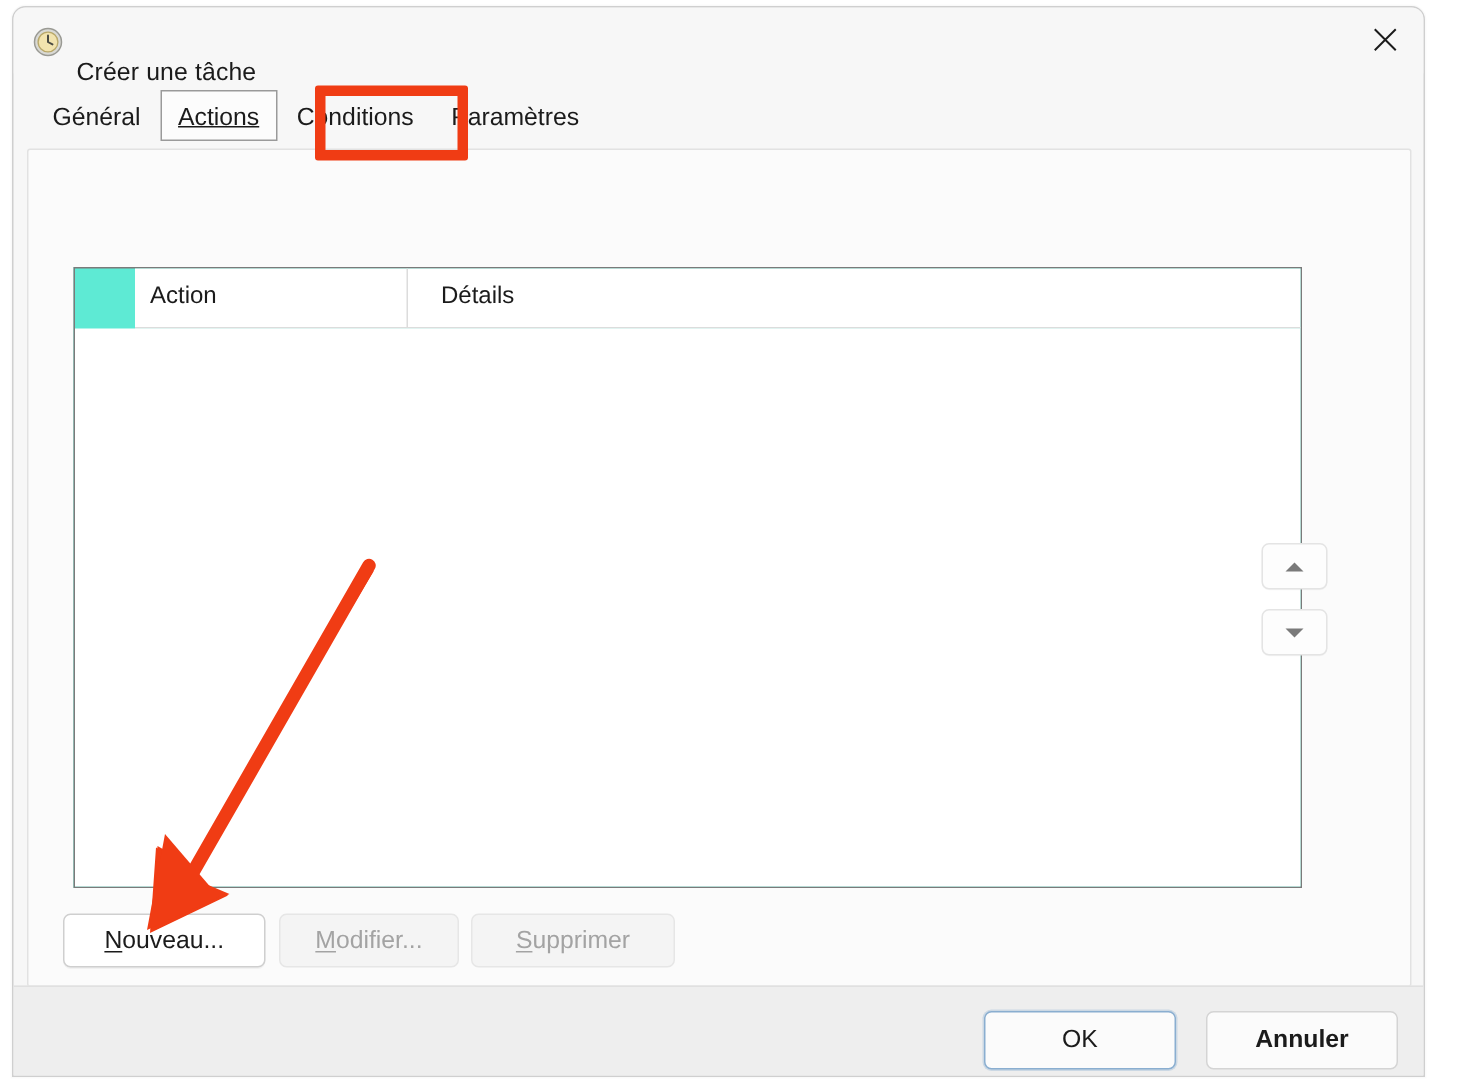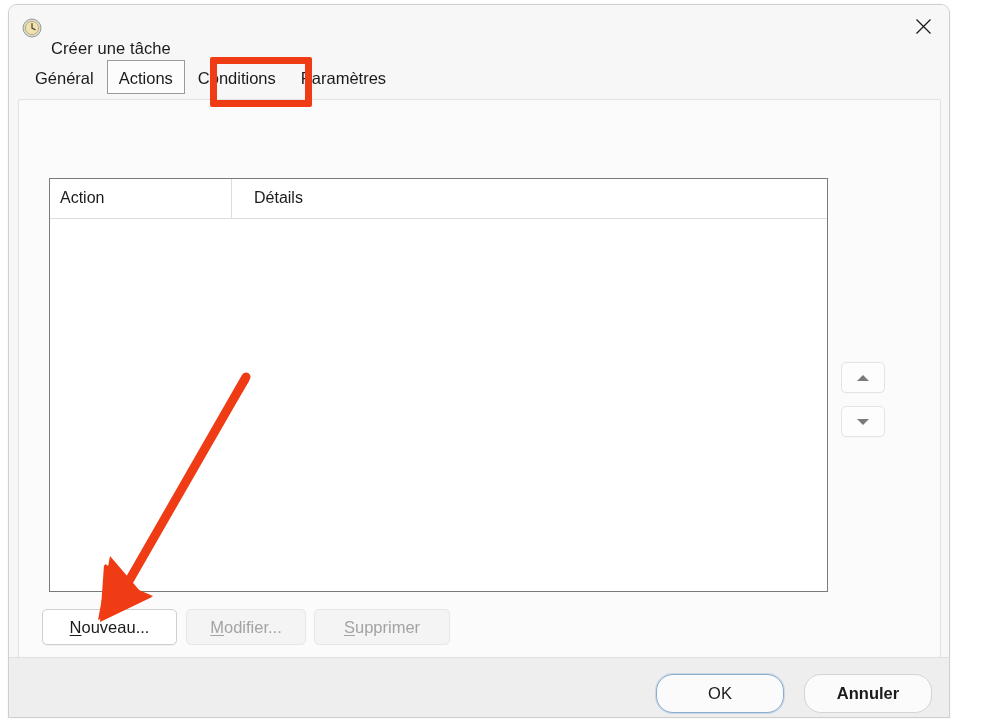--- a/index.html
+++ b/index.html
@@ -90,20 +90,21 @@
     white-space: nowrap;
     line-height: 22px;
     cursor: default;
     border: 1px solid transparent;
     background: transparent;
     margin-right: 1px;
   }
   .tab.selected {
     border: 1px solid #9a9a9a;
     background: #fcfcfc;
+    text-decoration: underline;
   }
 
   
   .panel {
     position: absolute;
     left: 9px;
     top: 94px;
     width: 921px;
     height: 557px;
     background: #fbfbfb;
@@ -121,20 +122,21 @@
 
   
   .listview {
     position: absolute;
     left: 30px;
     top: 78px;
     width: 777px;
     height: 412px;
     background: #5eead4;
     border: 1px solid #7a7a7a;
+    padding-left: 40px;
   }
   .list-header {
     position: relative;
     height: 39px;
     border-bottom: 1px solid #dcdcdc;
     background: #ffffff;
   }
   .col {
     position: absolute;
     top: 10px;
@@ -222,21 +224,21 @@
     width: 100%;
     height: 60px;
     background: #eeeeee;
     border-top: 1px solid #e0e0e0;
   }
   .dlgbtn {
     position: absolute;
     top: 16px;
     width: 126px;
     height: 37px;
-    border-radius: 17px;
+    border-radius: 5px;
     display: flex;
     align-items: center;
     justify-content: center;
     font-size: 16.5px;
     color: #1b1b1b;
     background: #fbfbfb;
     cursor: default;
   }
   .dlgbtn.ok {
     left: 647px;

